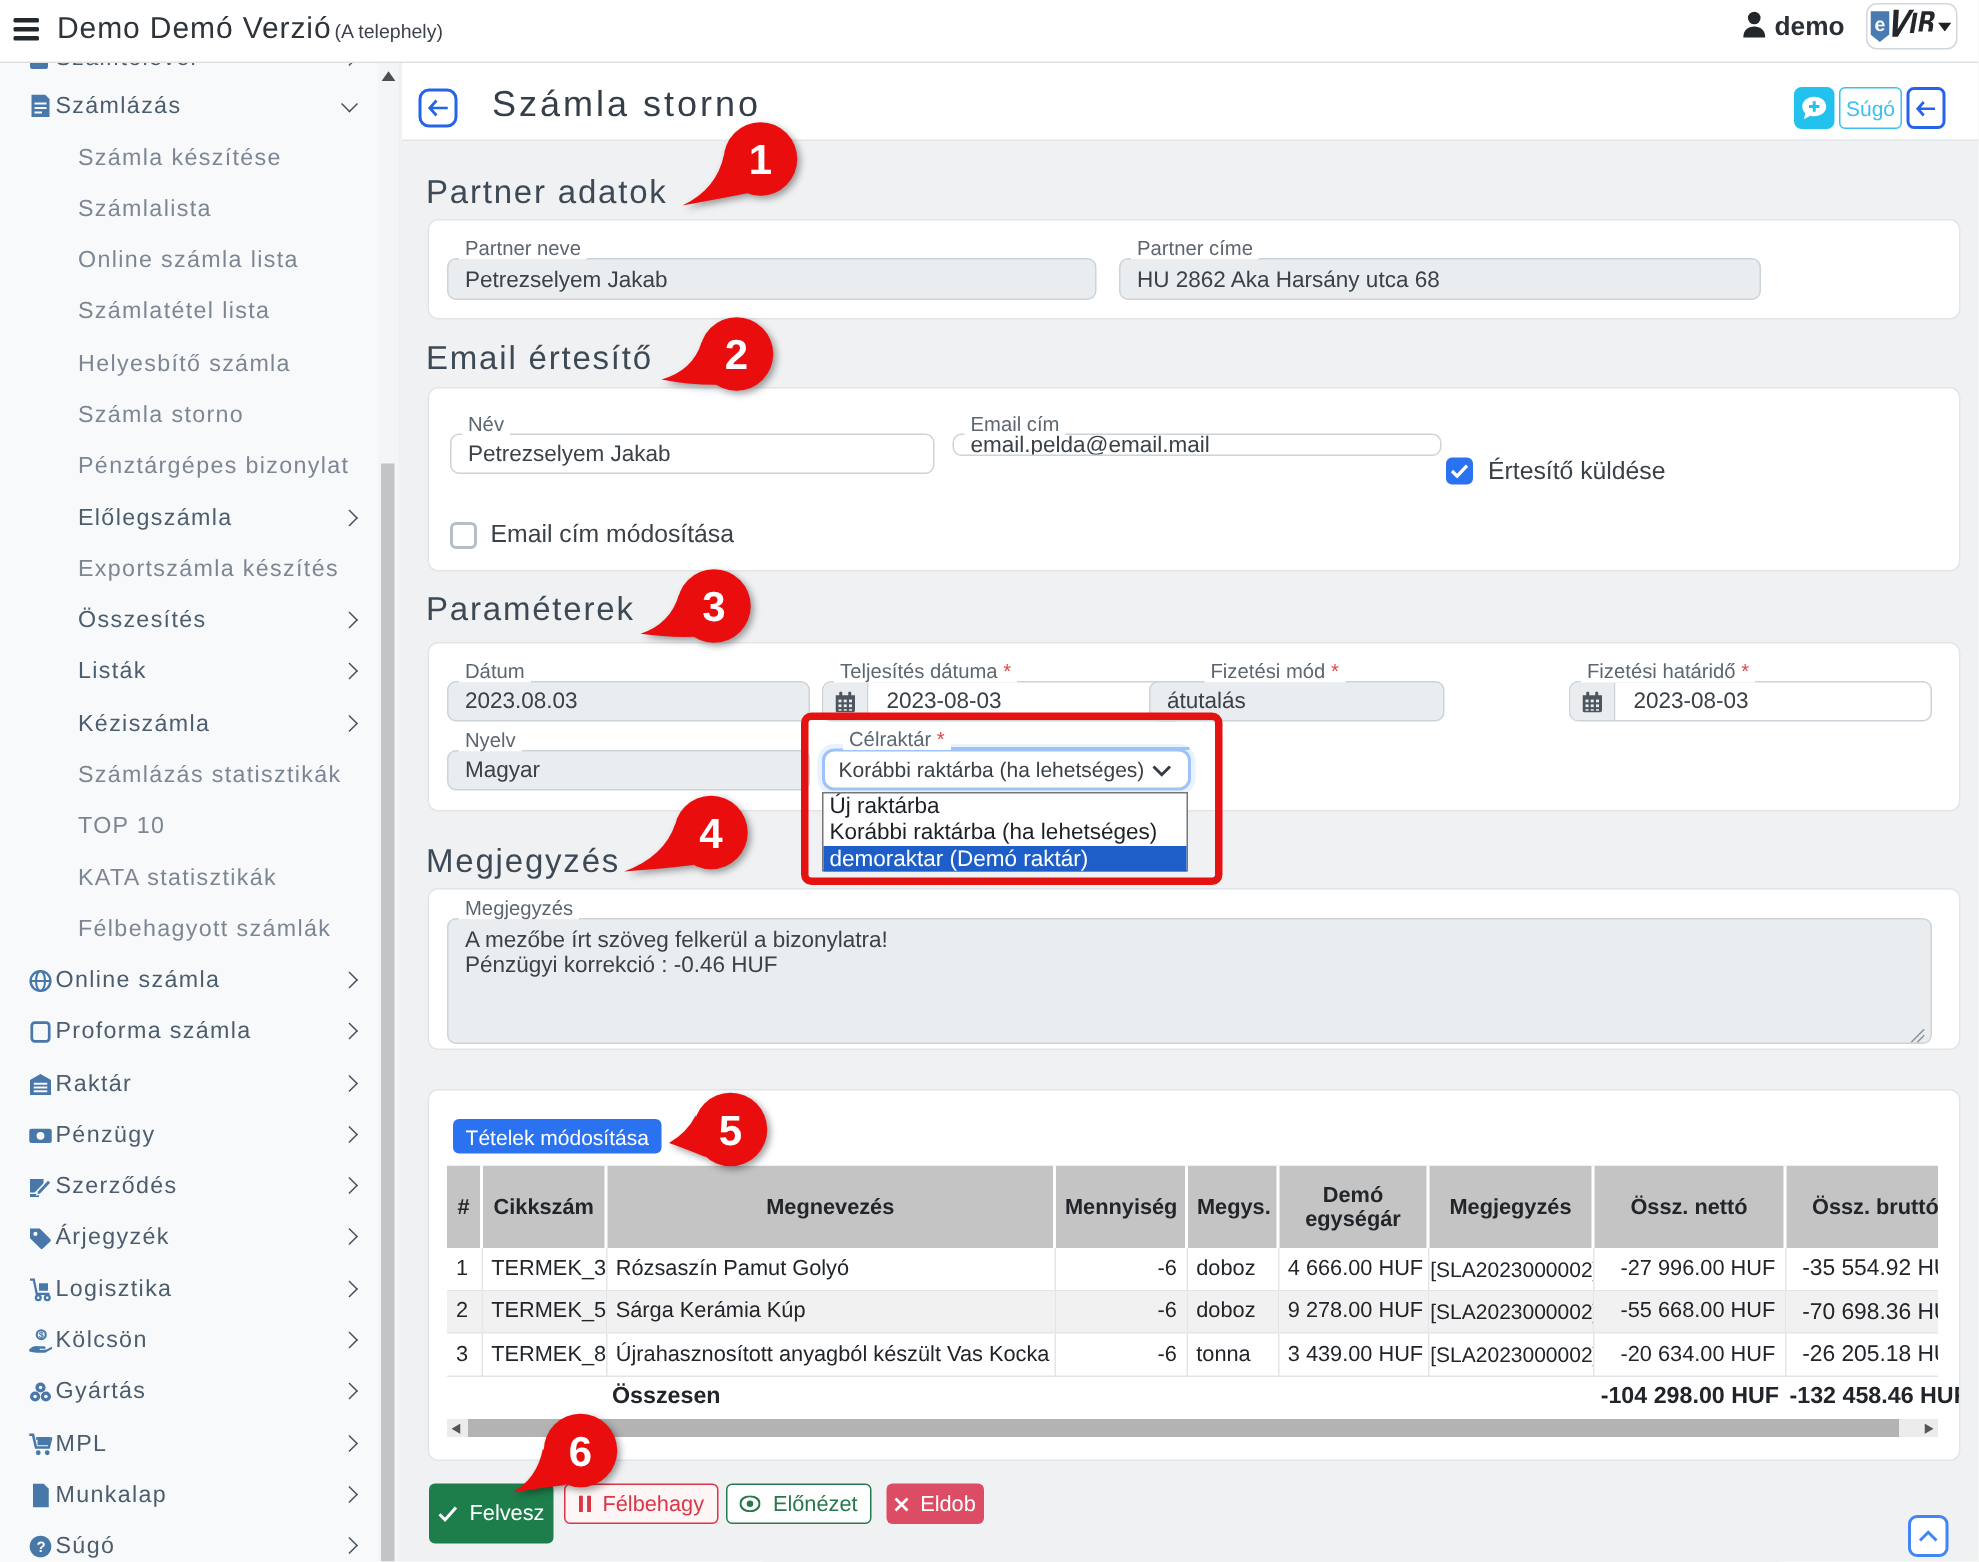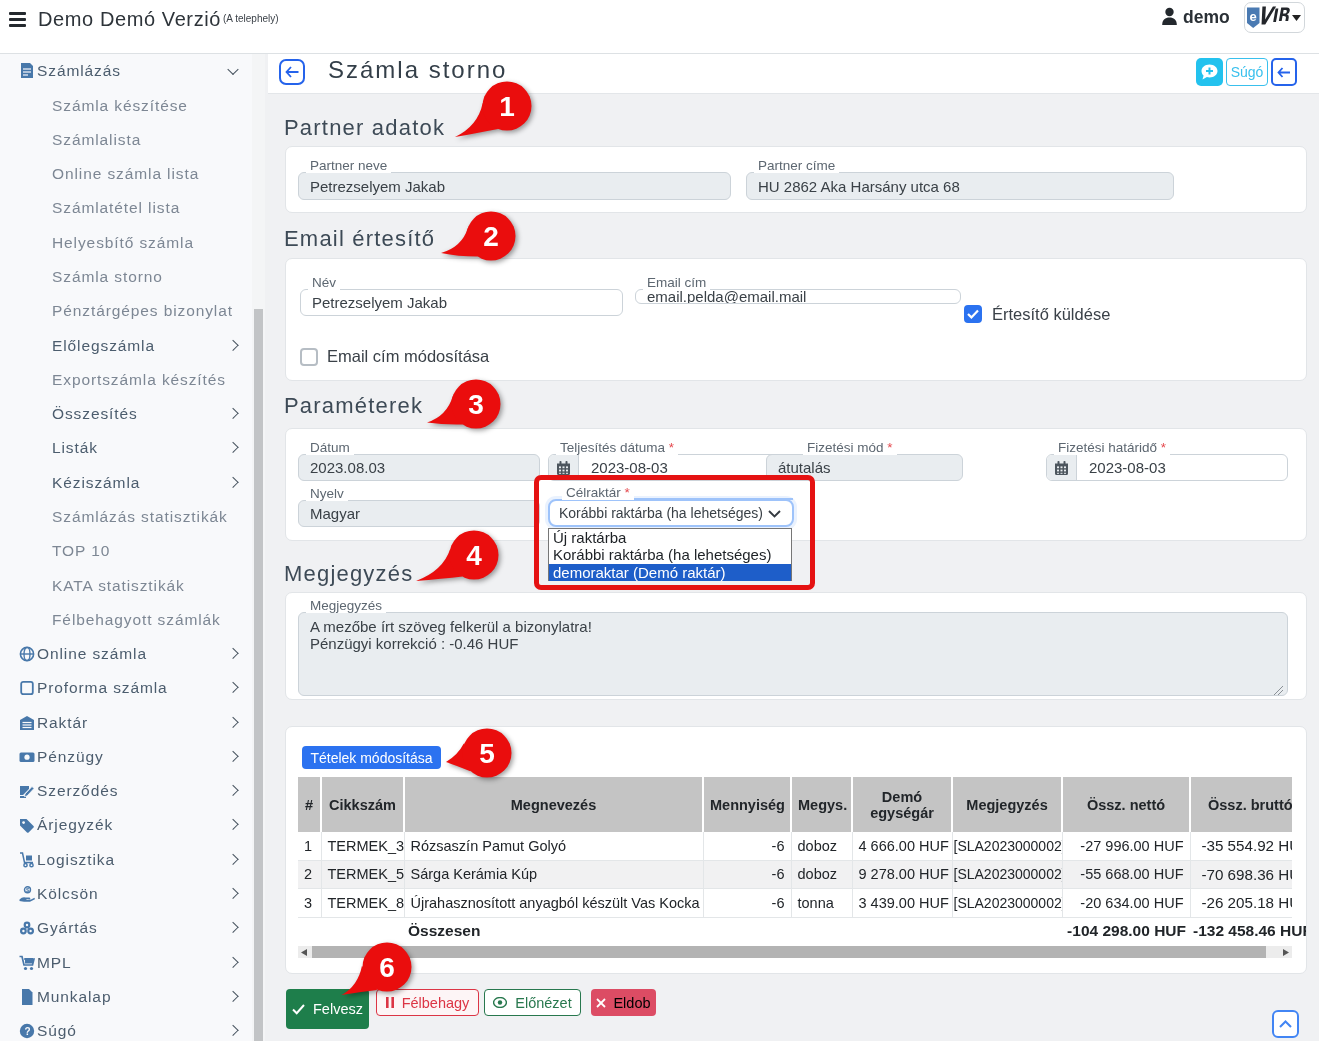--- a/index.html
+++ b/index.html
@@ -1,21 +1,21 @@
 <!DOCTYPE html>
 <html lang="hu"><head>
 <meta charset="utf-8">
 <title>Számla storno</title>
 <style>
   * { margin:0; padding:0; box-sizing:border-box; }
   html,body { width:1319px; height:1041px; overflow:hidden; font-family:"Liberation Sans", sans-serif; }
   body { position:relative; background:#fff; }
   .abs { position:absolute; }
   
-  #topbar { position:absolute; left:0; top:0; width:1319px; height:54px; background:#fff; border-bottom:1px solid #dde1e4; z-index:60; }
+  #topbar { position:absolute; left:0; top:0; width:1319px; height:42px; background:#fff; border-bottom:1px solid #dde1e4; z-index:60; }
   
   #sidebar { position:absolute; left:0; top:41px; width:252px; height:1000px; background:#f8f9fb; overflow:hidden; z-index:5; }
   #sbscroll { position:absolute; left:252px; top:41px; width:13px; height:1000px; background:#f4f5f6; z-index:5; }
   .mi { position:absolute; left:0; width:252px; height:34px; display:flex; align-items:center; font-size:15.5px; letter-spacing:0.9px; color:#4c5d6e; }
   .mi .txt { margin-left:37px; }
   .mi.sub { color:#7d8794; }
   .mi.sub .txt { margin-left:52px; }
   .mi .ic { position:absolute; left:19px; top:50%; transform:translateY(-50%); width:16px; height:16px; }
   .chev { position:absolute; right:15px; top:50%; width:8px; height:8px; border-right:1.8px solid #44515d; border-top:1.8px solid #44515d; }
   .chev.r { transform:translateY(-58%) rotate(45deg); }
@@ -235,21 +235,21 @@
   <div class="btn" style="left:111px;top:948px;width:103px;height:27px;background:#fdf5f6;border:1px solid #dc3545;color:#dc3545;">
     <svg width="8" height="11" viewBox="0 0 8 11" style="margin-right:8px">
         <rect x="0" y="0" width="2.6" height="11" fill="#dc3545"></rect>
         <rect x="5.4" y="0" width="2.6" height="11" fill="#dc3545"></rect>
       </svg>Félbehagy</div>
   <div class="btn" style="left:219px;top:948px;width:97px;height:27px;background:#fff;border:1px solid #28784e;color:#28784e;">
     <svg width="14" height="11" viewBox="0 0 14 11" style="margin-right:8px">
         <ellipse cx="7" cy="5.5" rx="6.4" ry="5" fill="none" stroke="#28784e" stroke-width="1.4"></ellipse>
         <circle cx="7" cy="5.5" r="2.2" fill="#28784e"></circle>
       </svg>Előnézet</div>
-  <div class="btn" style="left:326px;top:948px;width:65px;height:27px;background:#dc4c64;color:#000000;">
+  <div class="btn" style="left:326px;top:948px;width:65px;height:27px;background:#dc4c64;color:#ffffff;">
     <svg width="10" height="10" viewBox="0 0 10 10" style="margin-right:7px">
         <g stroke="#fff" stroke-width="1.8">
           <line x1="1" y1="1" x2="9" y2="9"></line>
           <line x1="9" y1="1" x2="1" y2="9"></line>
         </g>
       </svg>Eldob</div>
 
   <div class="abs" style="left:1007px;top:969px;width:27px;height:28px;border:2px solid #4285f4;border-radius:6px;background:#fff;"></div>
   <svg class="abs" style="left:1014px;top:979px" width="13" height="8" viewBox="0 0 13 8">
       <path d="M1 7 L6.5 1.5 L12 7" stroke="#4285f4" stroke-width="2" fill="none"></path>
@@ -300,21 +300,21 @@
       <circle cx="57" cy="26" r="24.5" fill="#ea0d0d"></circle>
       <text x="57" y="36" text-anchor="middle" font-size="28" font-weight="bold" fill="#fff" font-family="Liberation Sans">6</text>
     </svg>
 </div>
 <div id="topbar">
 
   <div class="abs" style="left:9px;top:12px;width:17px;height:2.6px;background:#24292e;border-radius:1px"></div>
   <div class="abs" style="left:9px;top:18px;width:17px;height:2.6px;background:#24292e;border-radius:1px"></div>
   <div class="abs" style="left:9px;top:24px;width:17px;height:2.6px;background:#24292e;border-radius:1px"></div>
   <div class="abs" style="left:38px;top:8px;font-size:20px;color:#2e343a;letter-spacing:0.6px;">Demo Demó Verzió</div>
-  <div class="abs" style="left:223px;top:13px;font-size:10px;color:#3c4249;">(A telephely)</div>
+  <div class="abs" style="left:223px;top:13px;font-size:13px;color:#3c4249;">(A telephely)</div>
 
   <svg class="abs" style="left:1161px;top:7px" width="17" height="19" viewBox="0 0 17 19">
     <circle cx="8.5" cy="5" r="4.2" fill="#23282d"></circle>
     <path d="M1.2 18 C1.2 12.8 4.4 10.6 8.5 10.6 C12.6 10.6 15.8 12.8 15.8 18 Z" fill="#23282d"></path>
   </svg>
   <div class="abs" style="left:1183px;top:7px;font-size:17.5px;font-weight:bold;color:#2a3036;">demo</div>
 
   <div class="abs" style="left:1244px;top:2px;width:61px;height:31px;background:#fff;border:1px solid #d2d7db;border-radius:7px;"></div>
   <svg class="abs" style="left:1247px;top:6px" width="44" height="23" viewBox="0 0 44 23">
     <path d="M0 1.5 L12.5 1.5 L12.5 17 L6.2 22 L0 17 Z" fill="#4a7ab2"></path>

